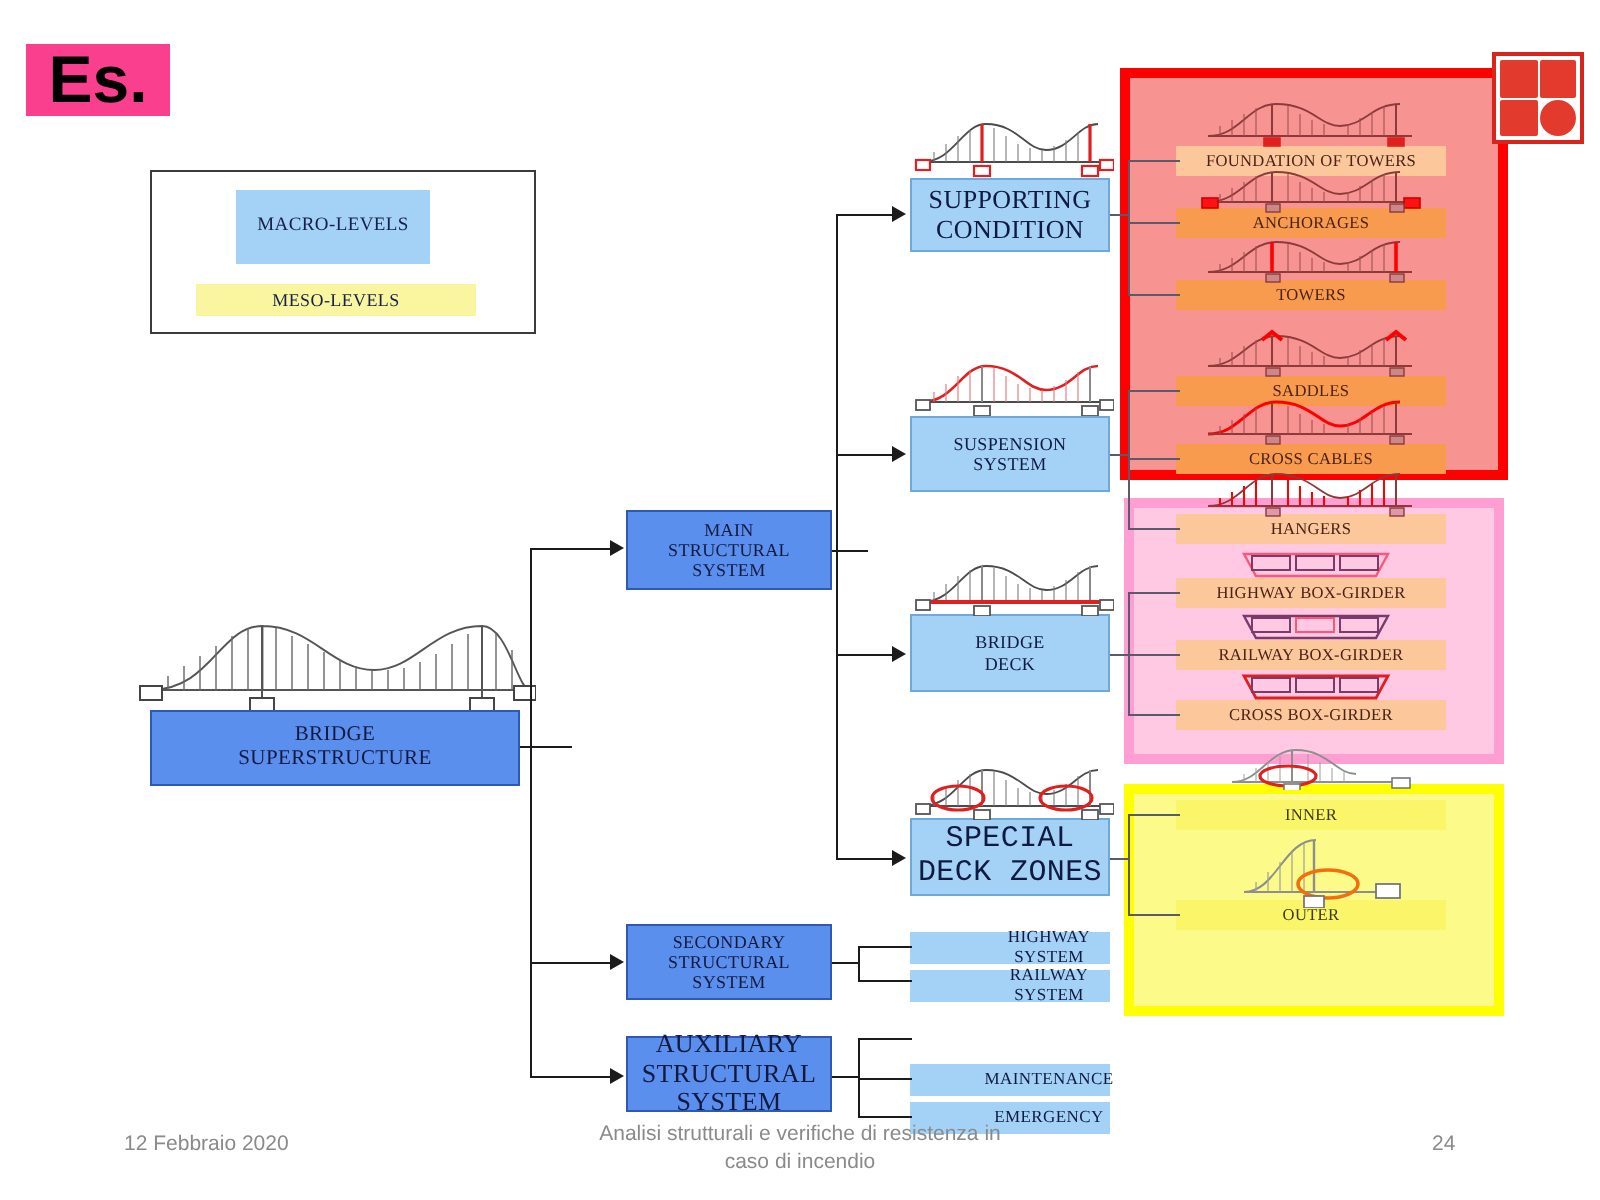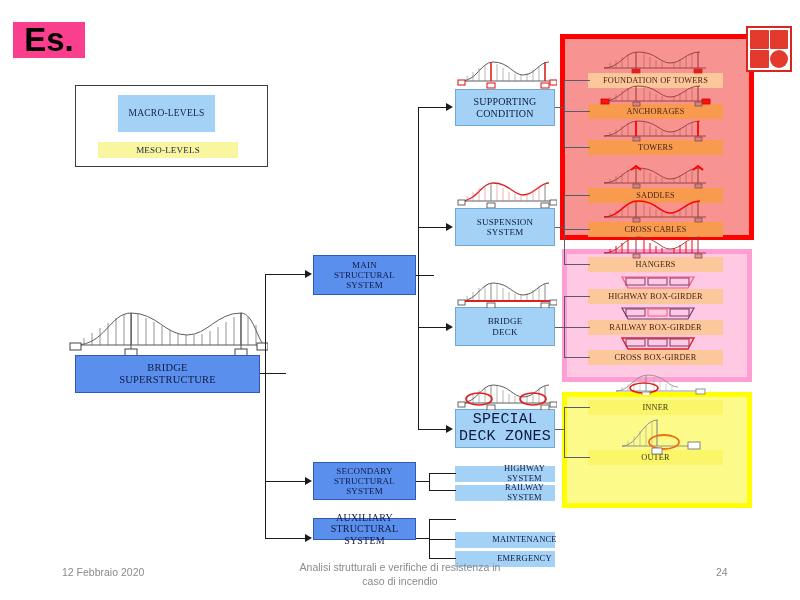--- a/index.html
+++ b/index.html
@@ -33,23 +33,23 @@
   
   .box{display:flex;align-items:center;justify-content:center;text-align:center;
        line-height:1.12;color:#101a40;letter-spacing:.2px;}
   .box-dark{background:#5B8FEE;border:1px solid #2e5ab5;}
   .box-light{background:#A3D2F6;border:1px solid #6fa9d8;}
   .box-lightnb{background:#A3D2F6;padding-left:39px;}
 
   #box-super{left:75px;top:355px;width:185px;height:38px;font-size:10.5px;}
   #box-main{left:313px;top:255px;width:103px;height:40px;font-size:9px;}
   #box-secondary{left:313px;top:462px;width:103px;height:38px;font-size:9px;}
-  #box-aux{left:313px;top:518px;width:103px;height:22px;font-size:10px;text-align:center;}
-
-  #box-support{left:455px;top:89px;width:100px;height:37px;font-size:10px;justify-content:center;}
+  #box-aux{left:313px;top:518px;width:103px;height:38px;font-size:13px;text-align:center;}
+
+  #box-support{left:455px;top:89px;width:100px;height:37px;font-size:13px;justify-content:center;}
   #box-susp{left:455px;top:208px;width:100px;height:38px;font-size:9px;}
   #box-deck{left:455px;top:307px;width:100px;height:39px;font-size:9px;}
   #box-special{left:455px;top:409px;width:100px;height:39px;font-size:15px;font-family:Liberation Mono, monospace;}
 
   #it-highway-sys{left:455px;top:466px;width:100px;height:16px;font-size:8.5px;}
   #it-railway-sys{left:455px;top:485px;width:100px;height:16px;font-size:8.5px;}
   #it-operation{left:455px;top:512px;width:100px;height:16px;font-size:8.5px;margin-top:20px;}
   #it-maintenance{left:455px;top:532px;width:100px;height:16px;font-size:8.5px;}
   #it-emergency{left:455px;top:551px;width:100px;height:16px;font-size:8.5px;}
 

